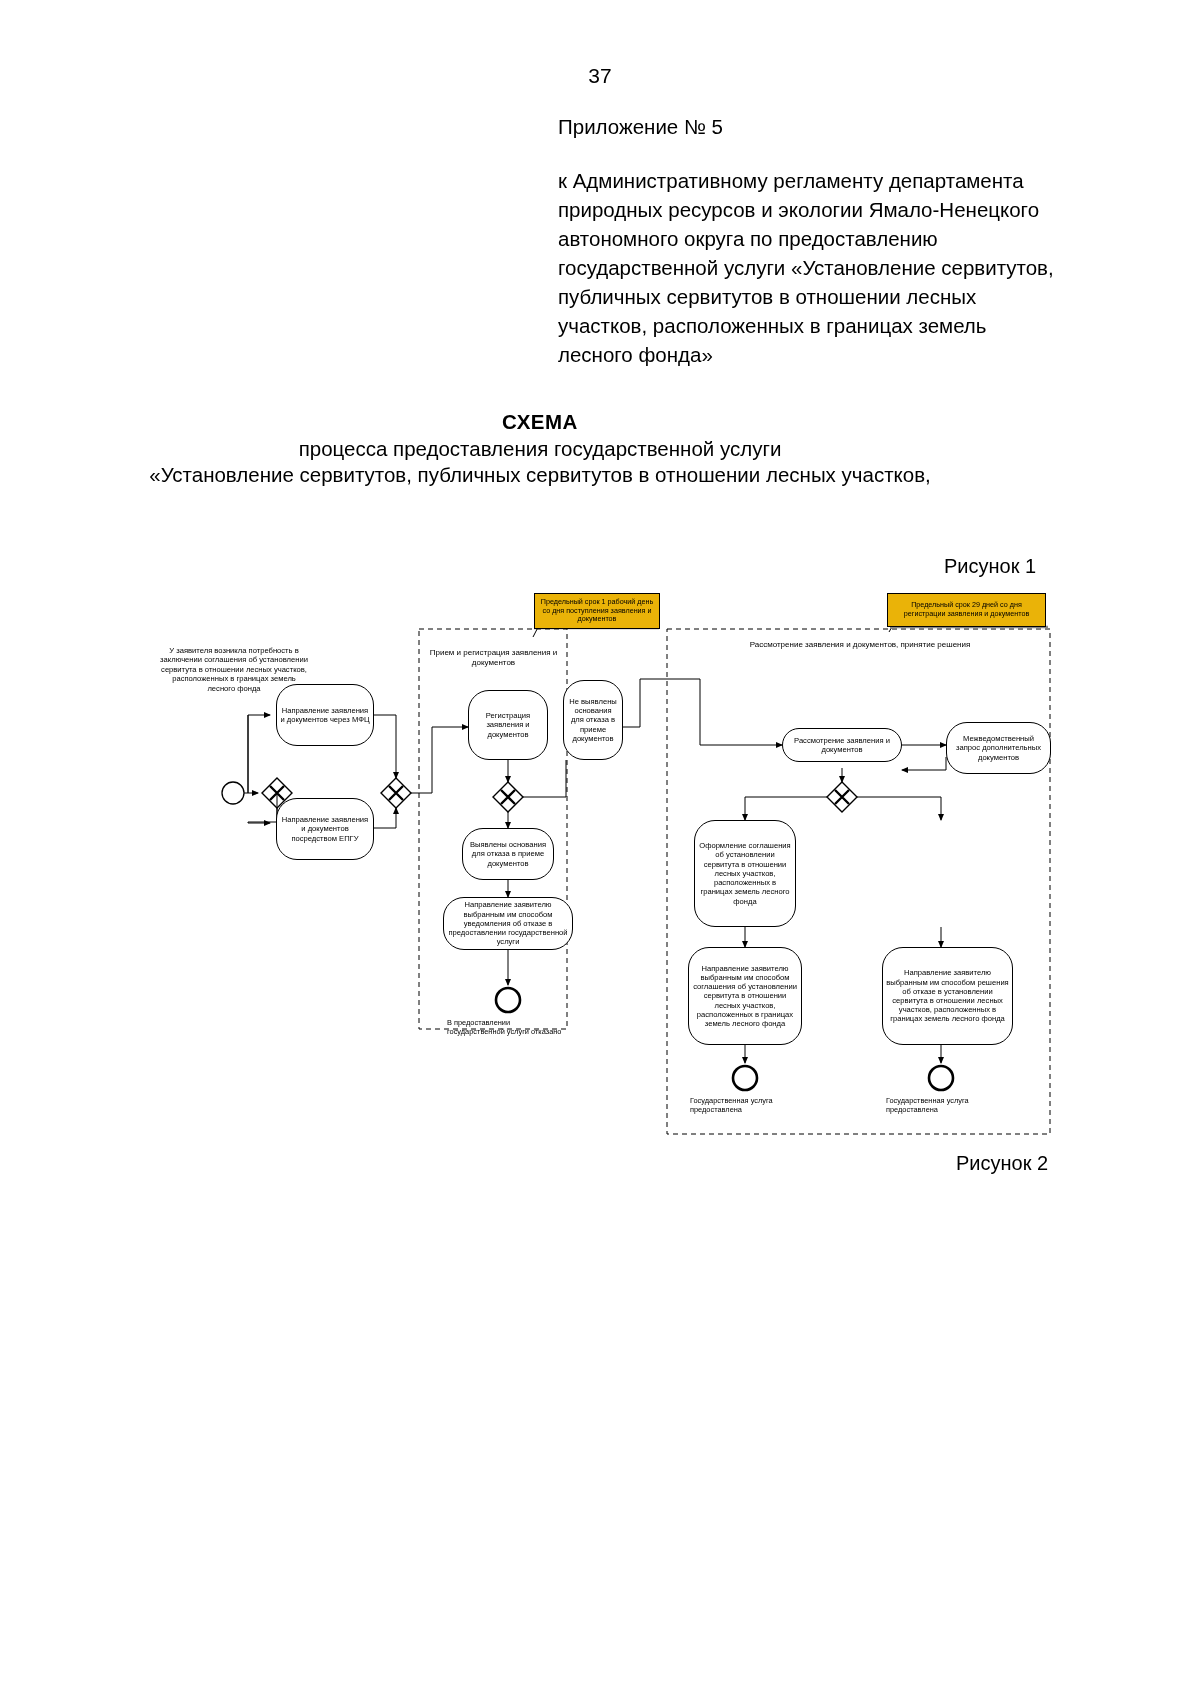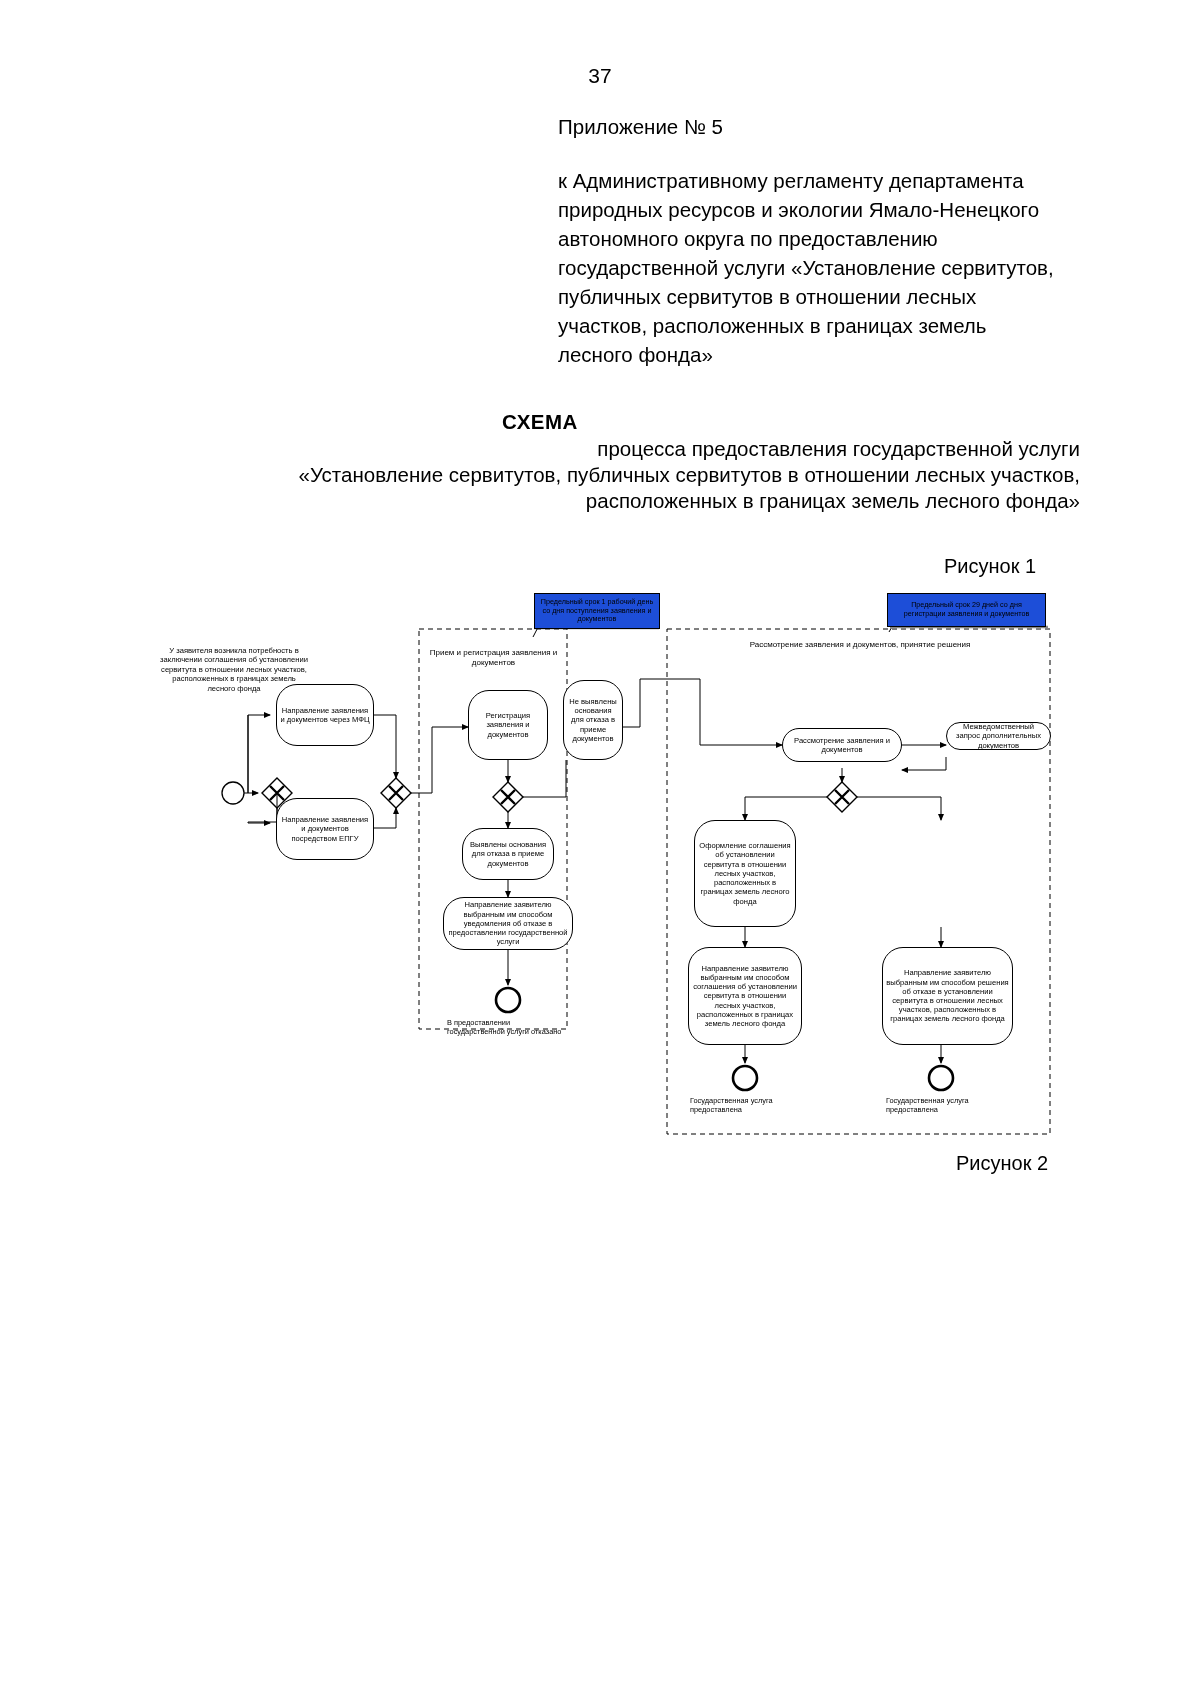--- a/index.html
+++ b/index.html
@@ -7,53 +7,52 @@
   .page{position:absolute;inset:0;}
 
   .page-num{position:absolute;top:64px;left:0;width:1200px;text-align:center;font-size:21px;}
 
   .hdr{position:absolute;left:558px;width:500px;font-size:20.5px;line-height:29px;}
   .hdr-app{top:112px;}
   .hdr-body{top:166px;}
 
   .title-block{position:absolute;left:0;width:1080px;text-align:center;}
   .t-schema{top:410px;font-size:20.5px;font-weight:bold;letter-spacing:.5px;}
-  .t-sub{top:434px;font-size:20.5px;line-height:26px;text-align:right;}
+  .t-sub{top:434px;font-size:20.5px;line-height:26px;}
 
   .fig-label{position:absolute;font-size:20px;}
   .fig1{left:944px;top:555px;}
   .fig2{left:956px;top:1152px;}
 
   
   .diagram{position:absolute;left:0;top:0;width:1200px;height:1697px;}
   .diagram svg{position:absolute;left:0;top:0;}
 
   .nd{position:absolute;box-sizing:border-box;display:flex;align-items:center;justify-content:center;
       text-align:center;border:1px solid #000;border-radius:21px;background:#fff;
       font-size:7.6px;line-height:9.2px;padding:2px 3px;}
   .ann{position:absolute;box-sizing:border-box;display:flex;align-items:center;justify-content:center;
-      text-align:center;border:1px solid #000;background:#1d4ed8;font-size:7.2px;line-height:8.6px;padding:2px 3px;}
+      text-align:center;border:1px solid #000;background:#eab308;font-size:7.2px;line-height:8.6px;padding:2px 3px;}
   .lane-title{position:absolute;text-align:center;font-size:8px;line-height:10px;}
   .ev-label{position:absolute;text-align:left;font-size:7.4px;line-height:9px;}
   .sidetext{position:absolute;text-align:center;font-size:7.6px;line-height:9.4px;}
 </style>
 </head>
 <body>
 
 <div class="page">
 
   <div class="page-num">37</div>
 
   <div class="hdr hdr-app">Приложение № 5</div>
   <div class="hdr hdr-body">к Административному регламенту департамента природных ресурсов и экологии Ямало-Ненецкого автономного округа по предоставлению государственной услуги «Установление сервитутов, публичных сервитутов в отношении лесных участков, расположенных в границах земель лесного фонда»</div>
 
   <div class="title-block t-schema">СХЕМА</div>
   <div class="title-block t-sub" style="top:436px">процесса предоставления государственной услуги</div>
   <div class="title-block t-sub" style="top:462px">«Установление сервитутов, публичных сервитутов в отношении лесных участков,</div>
-  <div class="title-block t-sub" style="top:488px">расположенных в границах земель лесного фонда»</div>
 
   <div class="fig-label fig1">Рисунок 1</div>
   <div class="fig-label fig2">Рисунок 2</div>
 
   <div class="diagram">
     <svg width="1200" height="1697" viewBox="0 0 1200 1697">
       <defs>
         <marker id="ah" markerWidth="7" markerHeight="7" refX="6" refY="3" orient="auto">
           <path d="M0,0 L7,3 L0,6 z" fill="#000"></path>
         </marker>
@@ -140,21 +139,21 @@
     <div class="nd" style="left:276px;top:684px;width:98px;height:62px;">Направление заявления и документов через МФЦ</div>
     <div class="nd" style="left:276px;top:798px;width:98px;height:62px;">Направление заявления и документов посредством ЕПГУ</div>
 
     <div class="nd" style="left:468px;top:690px;width:80px;height:70px;">Регистрация заявления и документов</div>
     <div class="nd" style="left:563px;top:680px;width:60px;height:80px;">Не выявлены основания для отказа в приеме документов</div>
 
     <div class="nd" style="left:462px;top:828px;width:92px;height:52px;">Выявлены основания для отказа в приеме документов</div>
     <div class="nd" style="left:443px;top:897px;width:130px;height:53px;">Направление заявителю выбранным им способом уведомления об отказе в предоставлении государственной услуги</div>
 
     <div class="nd" style="left:782px;top:728px;width:120px;height:34px;">Рассмотрение заявления и документов</div>
-    <div class="nd" style="left:946px;top:722px;width:105px;height:28px;">Межведомственный запрос дополнительных документов</div>
+    <div class="nd" style="left:946px;top:722px;width:105px;height:52px;">Межведомственный запрос дополнительных документов</div>
 
     <div class="nd" style="left:694px;top:820px;width:102px;height:107px;">Оформление соглашения об установлении сервитута в отношении лесных участков, расположенных в границах земель лесного фонда</div>
 
     <div class="nd" style="left:688px;top:947px;width:114px;height:98px;">Направление заявителю выбранным им способом соглашения об установлении сервитута в отношении лесных участков, расположенных в границах земель лесного фонда</div>
     <div class="nd" style="left:882px;top:947px;width:131px;height:98px;">Направление заявителю выбранным им способом решения об отказе в установлении сервитута в отношении лесных участков, расположенных в границах земель лесного фонда</div>
 
     <div class="ev-label" style="left:447px;top:1018px;width:122px;">В предоставлении государственной услуги отказано</div>
     <div class="ev-label" style="left:690px;top:1096px;width:110px;">Государственная услуга предоставлена</div>
     <div class="ev-label" style="left:886px;top:1096px;width:110px;">Государственная услуга предоставлена</div>
   </div>

